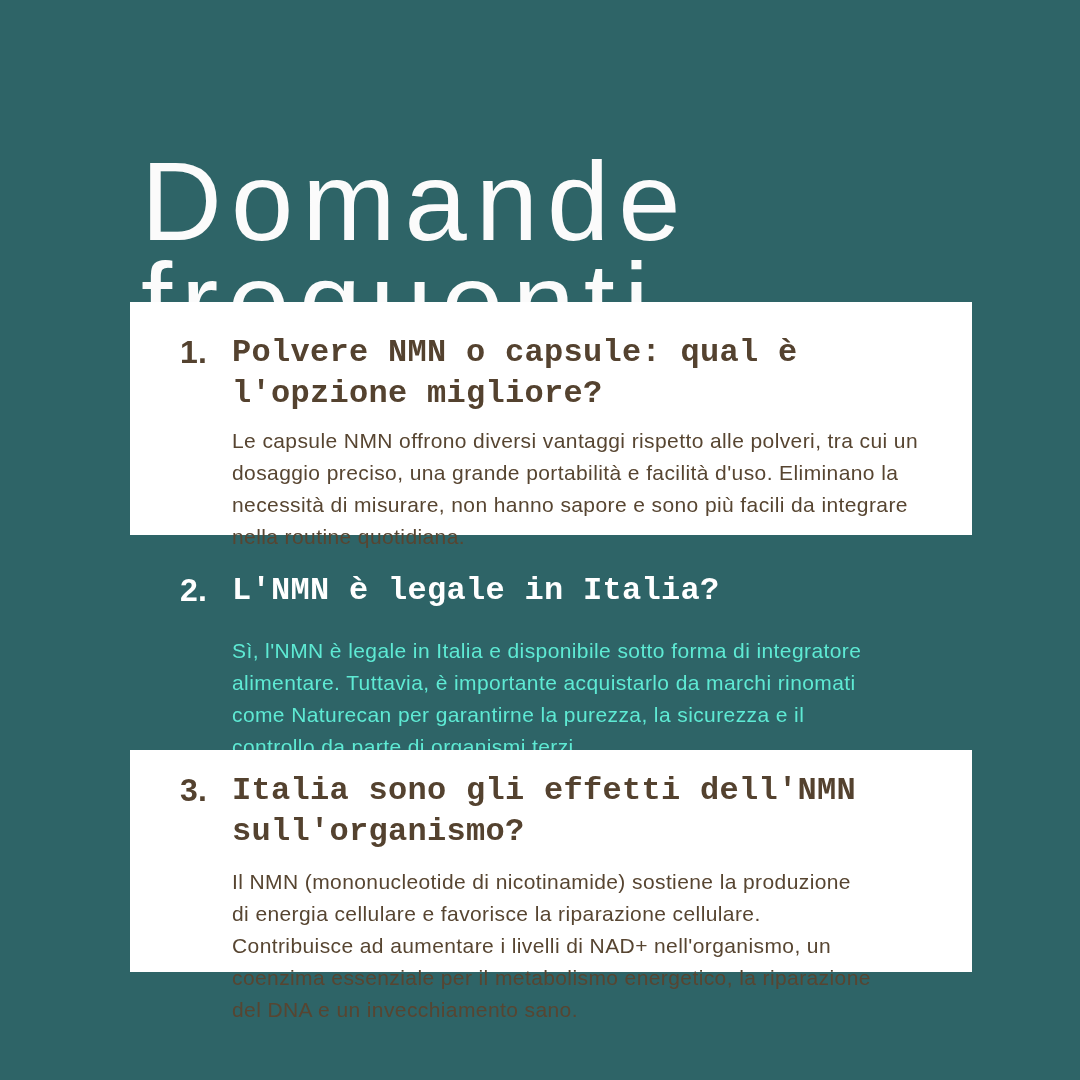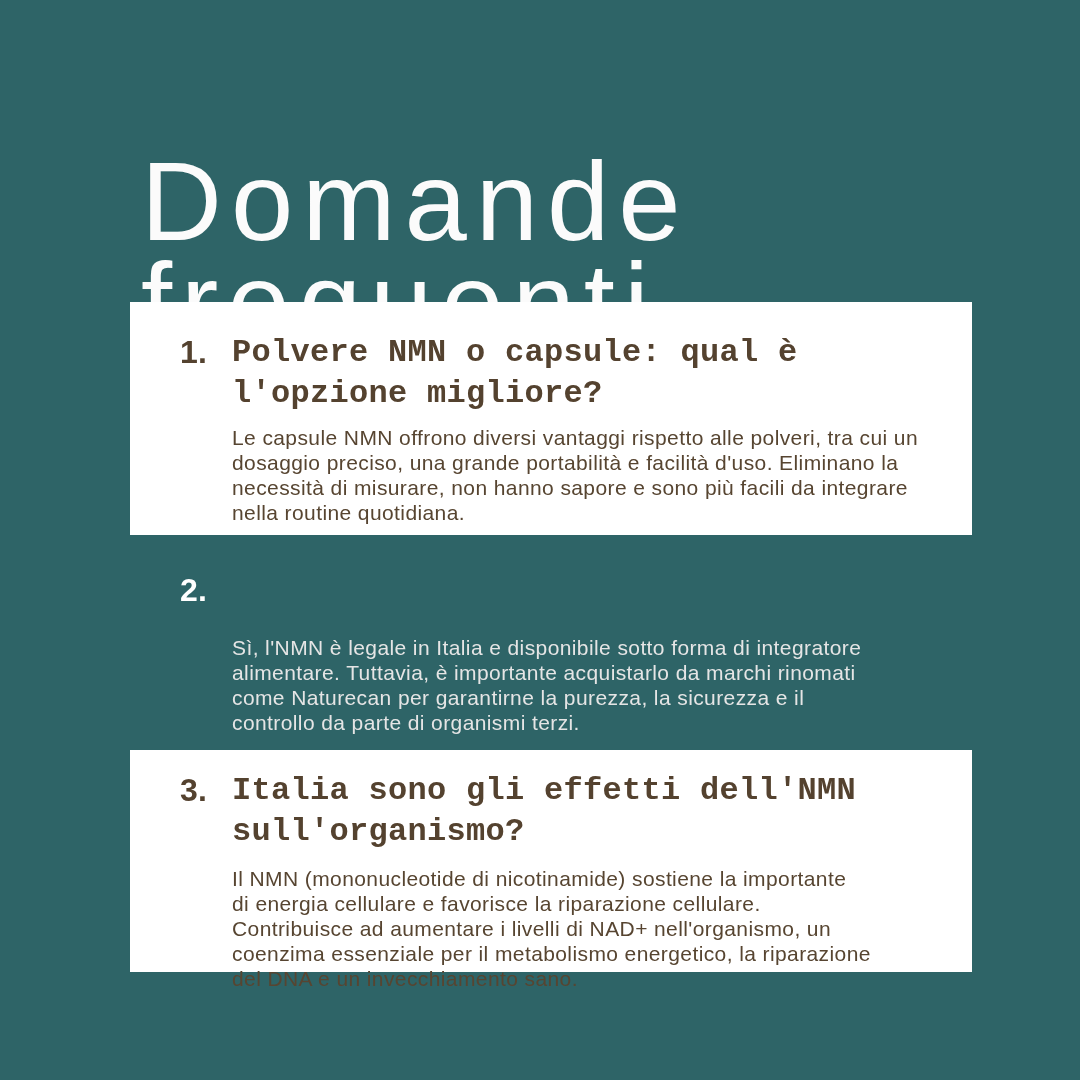--- a/index.html
+++ b/index.html
@@ -66,35 +66,35 @@
     line-height: 41px;
     font-weight: 700;
     letter-spacing: 0.3px;
     white-space: pre-line;
     font-family: Liberation Mono, monospace;
   }
   .answer {
     margin-left: 102px;
     width: 718px;
     font-size: 21px;
-    line-height: 25px;
+    line-height: 32px;
     letter-spacing: 0.4px;
     white-space: pre-line;
   }
   .item-1 .answer { margin-top: 11px; }
   .item-2 .answer { margin-top: 24px; }
   .item-3 .answer { margin-top: 14px; }
 
   .brown-text .q-number,
   .brown-text .q-text { color: #54422F; }
   .brown-text .answer { color: #574531; }
 
   .white-text .q-number,
   .white-text .q-text { color: #FFFFFF; }
-  .white-text .answer { color: #e5e5e5; }
+  .white-text .answer { color: #5eead4; }
 </style>
 </head>
 <body>
 
 <div class="canvas">
 
   <h1 class="page-title">Domande
 frequenti</h1>
 
   <section class="faq-block faq-card item-1 brown-text">
@@ -105,32 +105,33 @@
     </div>
     <p class="answer">Le capsule NMN offrono diversi vantaggi rispetto alle polveri, tra cui un
 dosaggio preciso, una grande portabilità e facilità d'uso. Eliminano la
 necessità di misurare, non hanno sapore e sono più facili da integrare
 nella routine quotidiana.</p>
   </section>
 
   <section class="faq-block item-2 white-text">
     <div class="q-row">
       <span class="q-number">2.</span>
+      <span class="q-text">L'NMN è legale in Italia?</span>
     </div>
     <p class="answer">Sì, l'NMN è legale in Italia e disponibile sotto forma di integratore
 alimentare. Tuttavia, è importante acquistarlo da marchi rinomati
 come Naturecan per garantirne la purezza, la sicurezza e il
 controllo da parte di organismi terzi.</p>
   </section>
 
   <section class="faq-block faq-card item-3 brown-text">
     <div class="q-row">
       <span class="q-number">3.</span>
       <span class="q-text">Italia sono gli effetti dell'NMN sull'organismo?</span>
     </div>
-    <p class="answer">Il NMN (mononucleotide di nicotinamide) sostiene la importante
+    <p class="answer">Il NMN (mononucleotide di nicotinamide) sostiene la produzione
 di energia cellulare e favorisce la riparazione cellulare.
 Contribuisce ad aumentare i livelli di NAD+ nell'organismo, un
 coenzima essenziale per il metabolismo energetico, la riparazione
 del DNA e un invecchiamento sano.</p>
   </section>
 
 </div>
 
 </body></html>

